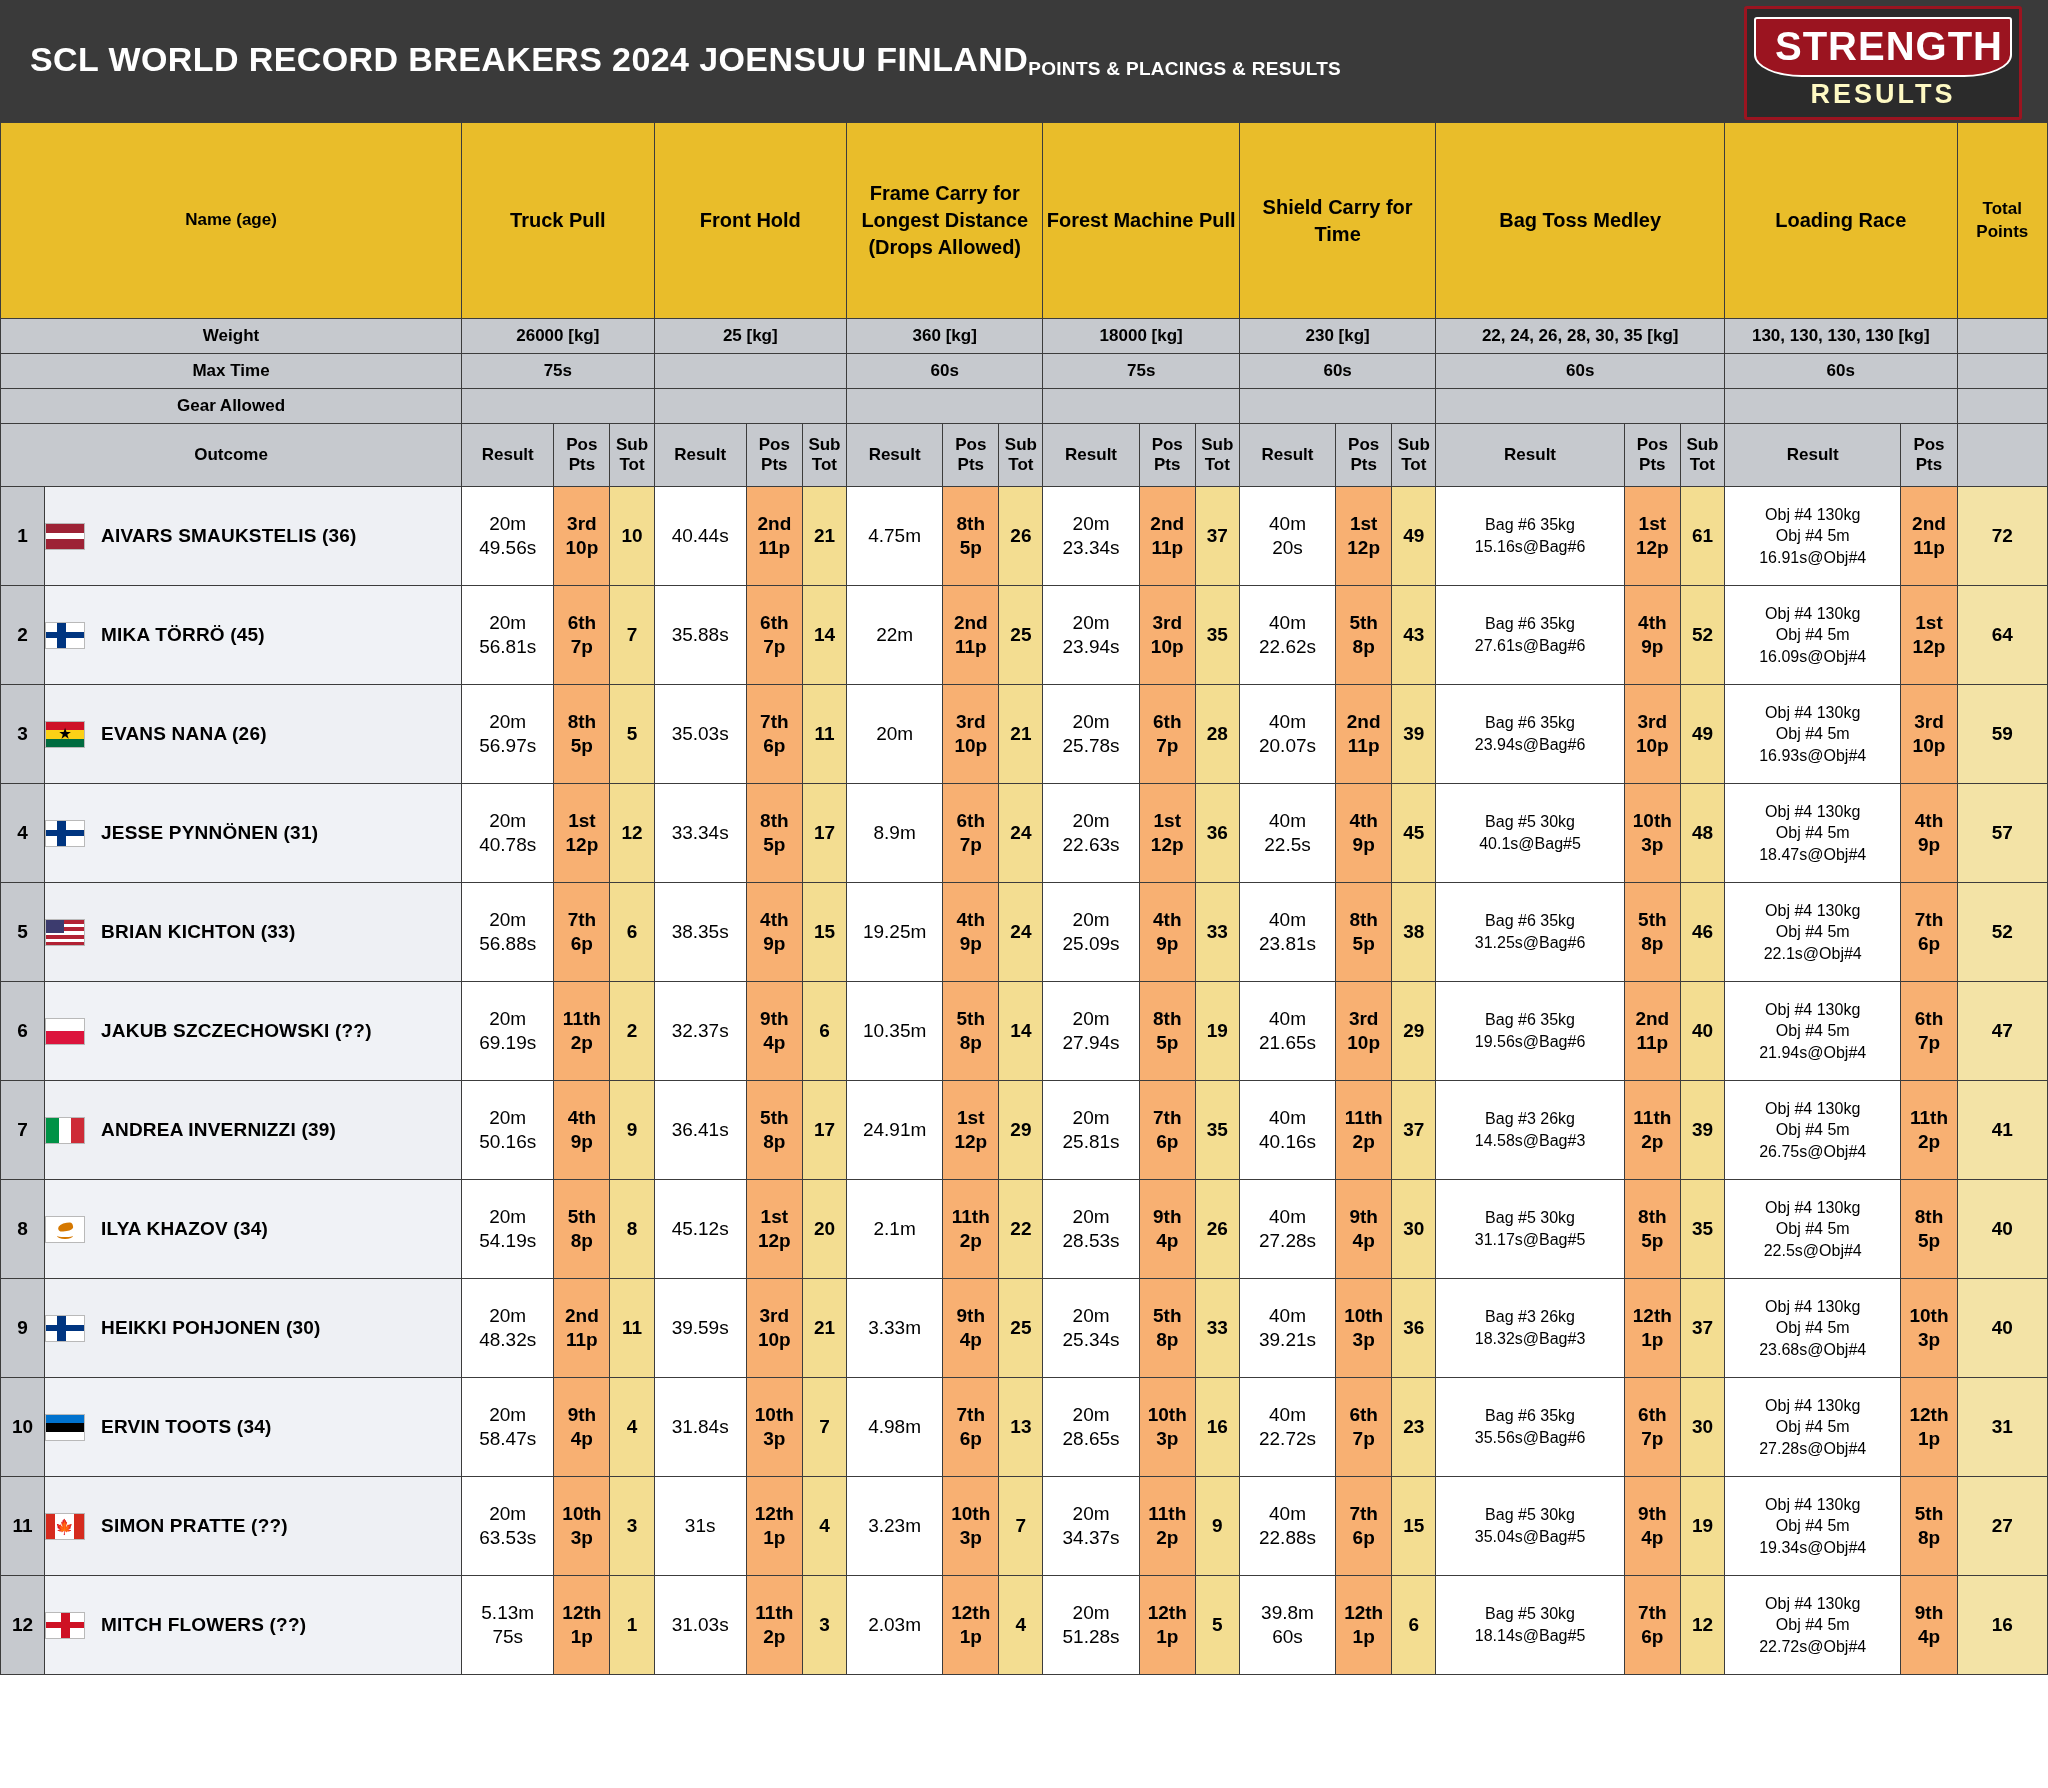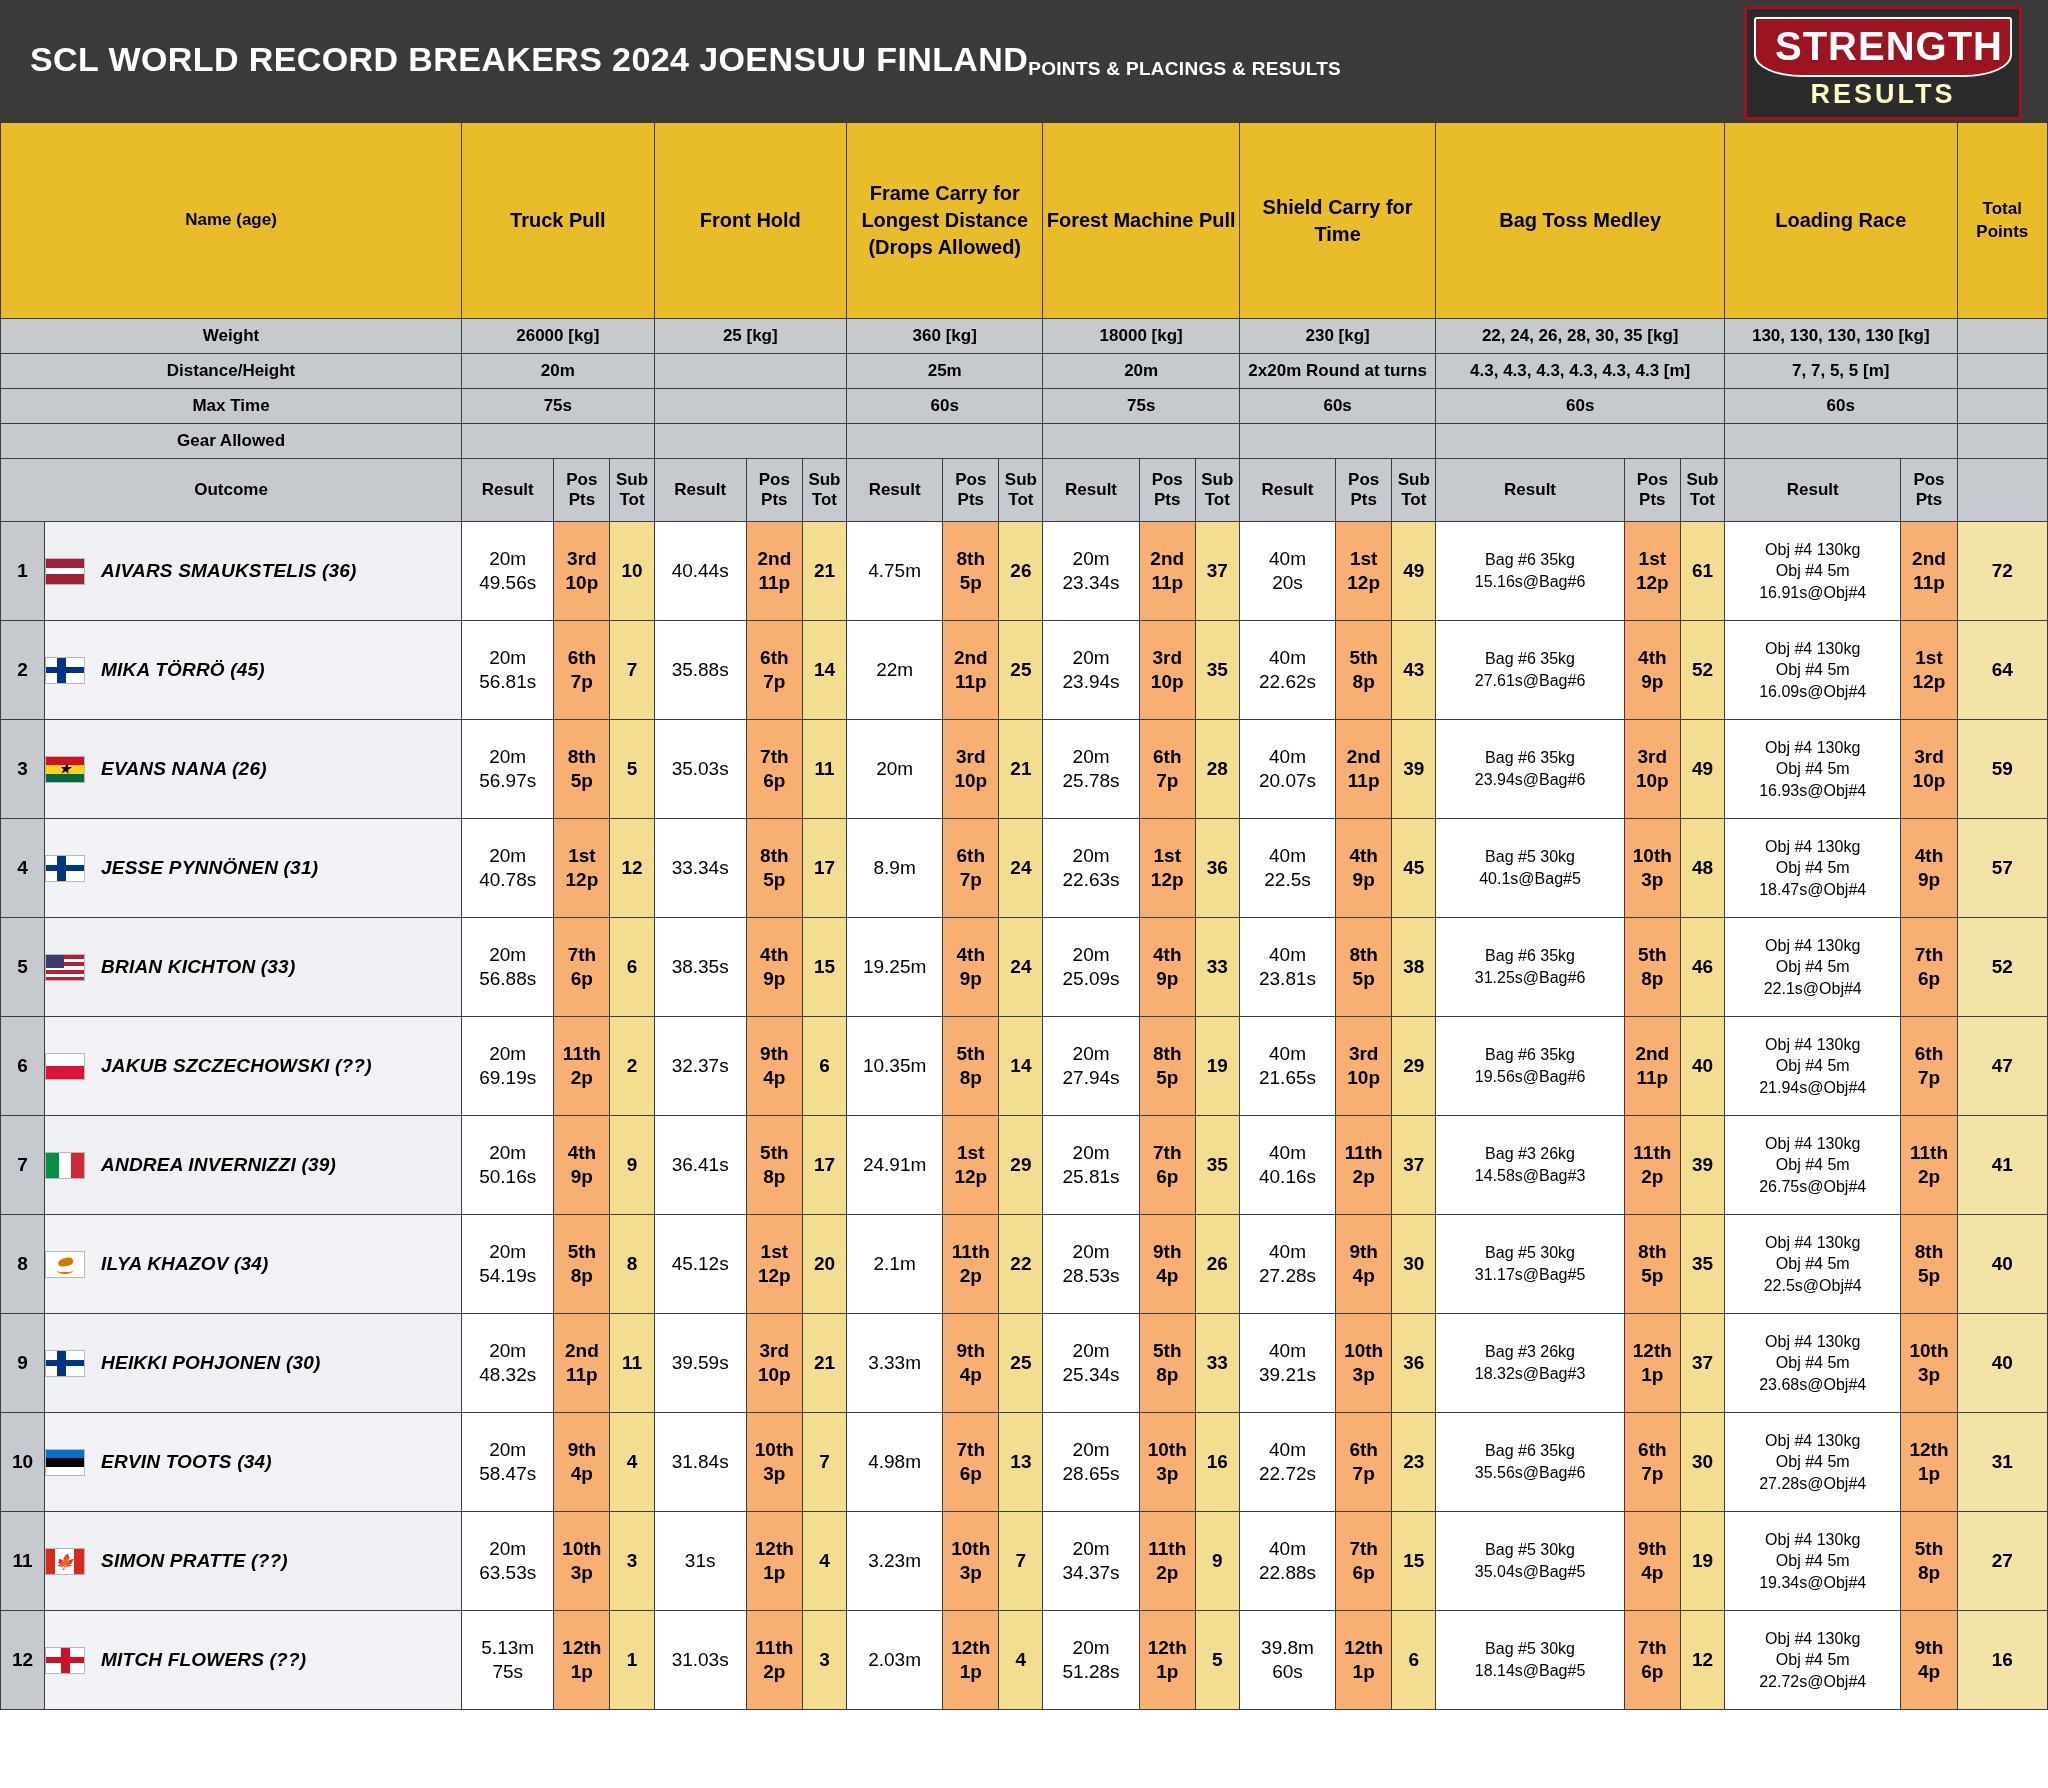--- a/index.html
+++ b/index.html
@@ -69,21 +69,21 @@
   
   .och{background:#c6c9ce;font-weight:bold;font-size:17px;line-height:1.2;height:62px;padding-left:32px;}
 
   
   tr.drow td{height:98px;line-height:1.25;font-size:19px;}
   .rank{background:#c6c9ce;font-weight:bold;font-size:21px;width:44px;}
   .namecell{
     background:#eef0f4;text-align:left;padding-left:18px;
     font-weight:bold;color:#1878e8;font-size:20px;letter-spacing:.2px;
   }
-  .namewrap{display:flex;align-items:center;gap:16px;font-style:italic;}
+  .namewrap{display:flex;align-items:center;gap:16px;}
   .nm{white-space:nowrap;}
   .res{background:#ffffff;font-size:19px;}
   .res.small{font-size:16px;line-height:1.35;}
   .pos{background:#f8b072;font-weight:bold;font-size:19px;}
   .sub{background:#f3dd91;font-weight:bold;font-size:21px;}
   .tot{background:#f3e3a6;font-weight:bold;font-size:23px;}
   tr.alt .namecell{background:#f0f2f6;}
   tr.alt .res{background:#ffffff;}
 
   
@@ -172,31 +172,20 @@
           <td class="meta" colspan="3">26000 [kg]</td>
           <td class="meta" colspan="3">25 [kg]</td>
           <td class="meta" colspan="3">360 [kg]</td>
           <td class="meta" colspan="3">18000 [kg]</td>
           <td class="meta" colspan="3">230 [kg]</td>
           <td class="meta" colspan="3">22, 24, 26, 28, 30, 35 [kg]</td>
           <td class="meta" colspan="2">130, 130, 130, 130 [kg]</td>
           <td class="meta"></td>
         </tr>
         <tr class="meta">
-          <td class="meta meta-lbl" colspan="2">Distance/Height</td>
-          <td class="meta" colspan="3">20m</td>
-          <td class="meta" colspan="3"></td>
-          <td class="meta" colspan="3">25m</td>
-          <td class="meta" colspan="3">20m</td>
-          <td class="meta" colspan="3">2x20m Round at turns</td>
-          <td class="meta" colspan="3">4.3, 4.3, 4.3, 4.3, 4.3, 4.3 [m]</td>
-          <td class="meta" colspan="2">7, 7, 5, 5 [m]</td>
-          <td class="meta"></td>
-        </tr>
-        <tr class="meta">
           <td class="meta meta-lbl" colspan="2">Max Time</td>
           <td class="meta" colspan="3">75s</td>
           <td class="meta" colspan="3"></td>
           <td class="meta" colspan="3">60s</td>
           <td class="meta" colspan="3">75s</td>
           <td class="meta" colspan="3">60s</td>
           <td class="meta" colspan="3">60s</td>
           <td class="meta" colspan="2">60s</td>
           <td class="meta"></td>
         </tr>

